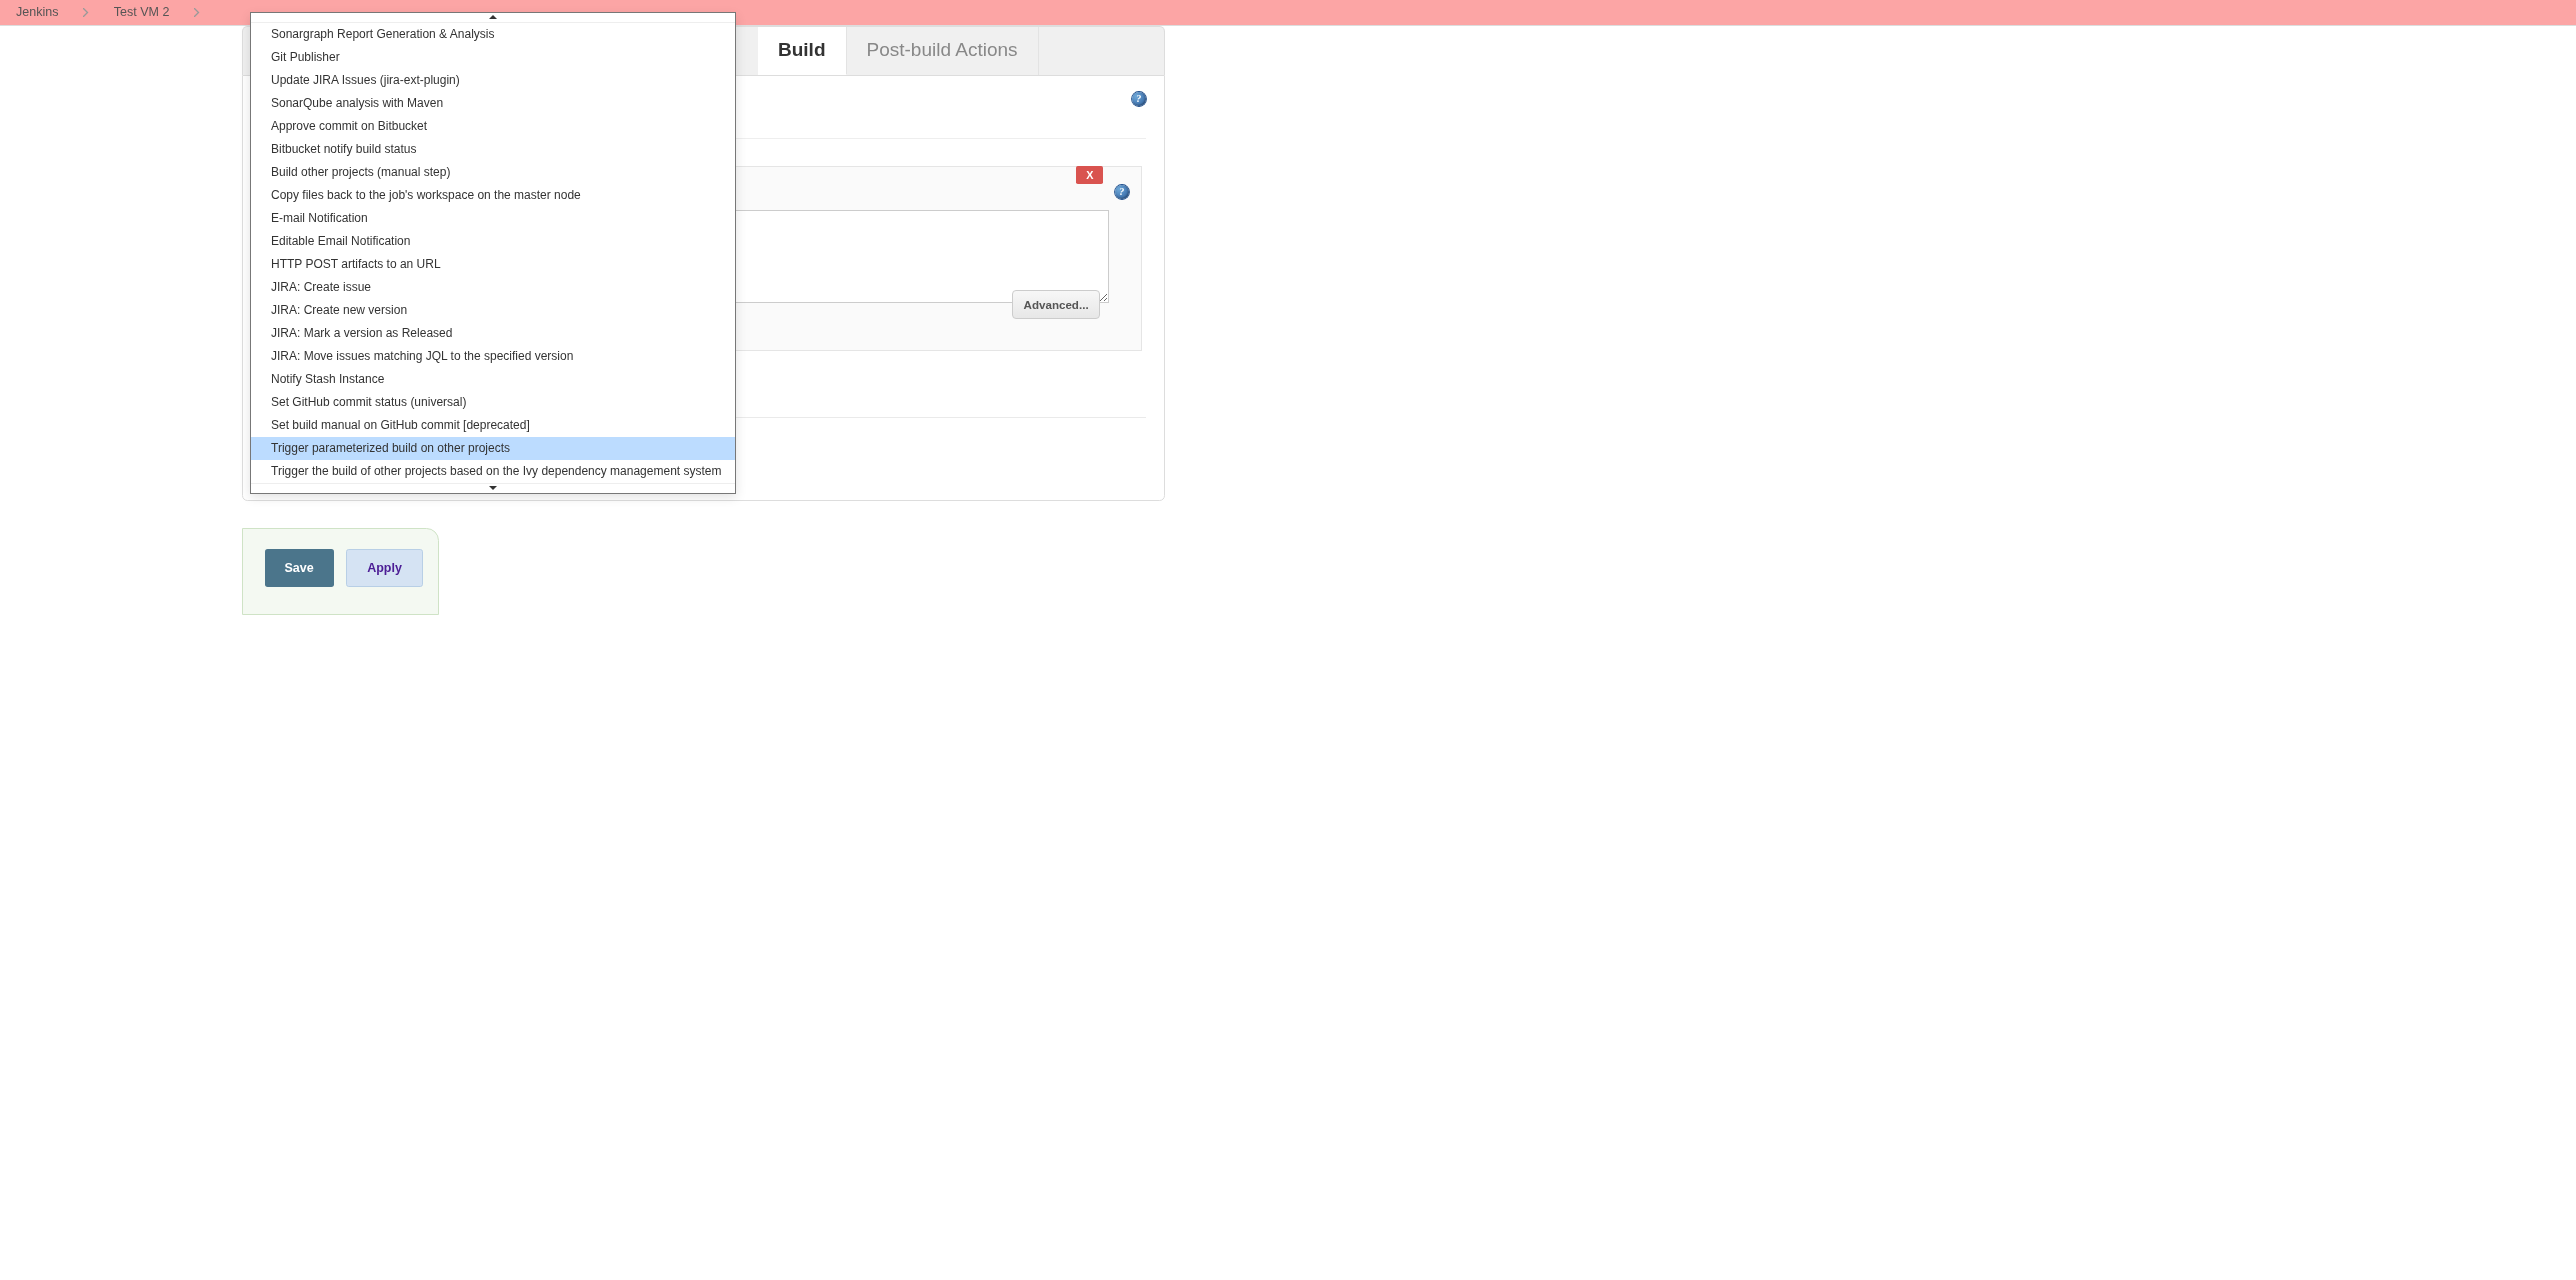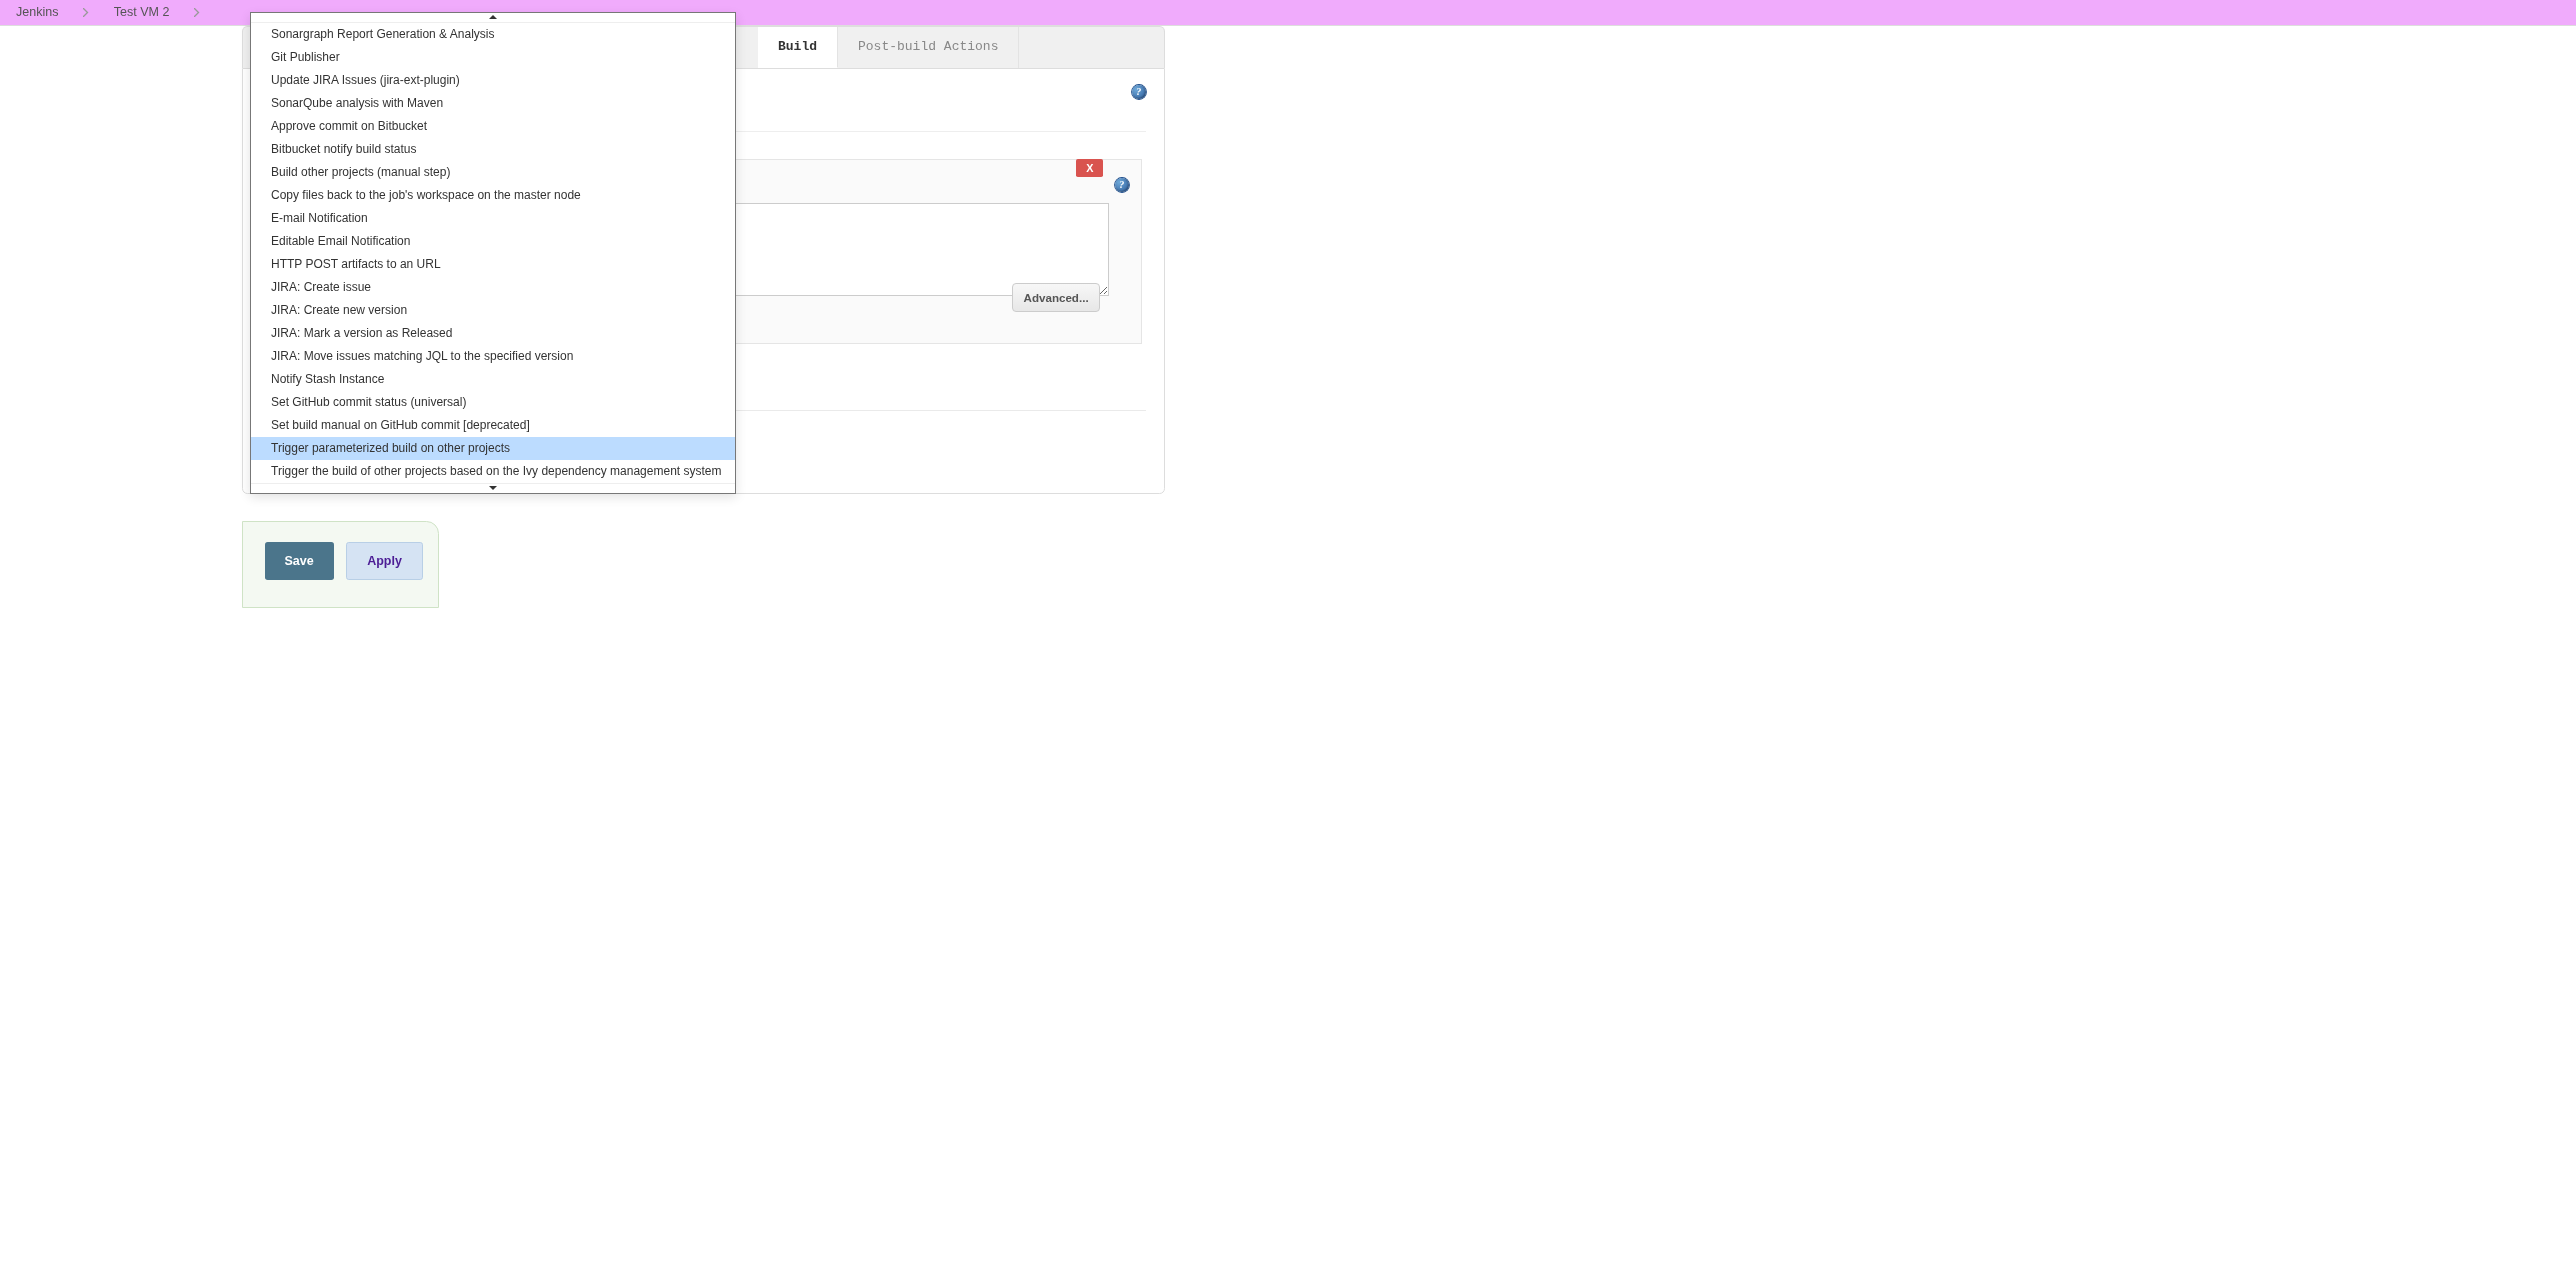--- a/index.html
+++ b/index.html
@@ -3,21 +3,21 @@
 <meta charset="utf-8">
 <style>
   * { box-sizing: border-box; margin: 0; padding: 0; }
   body {
     font-family: Helvetica, Arial, sans-serif;
     font-size: 11.6px;
     color: #333;
     background: #fff;
   }
   .breadcrumbs {
-    background: #f0abfc;
+    background: #fca5a5;
     border-bottom: 0.9px solid #ddd;
     padding: 5.4px 16px;
     display: flex;
     align-items: center;
     gap: 25px;
     font-size: 12.5px;
     color: #555;
   }
   .breadcrumbs .sep svg { display: block; }
   .breadcrumbs a { color: #555; text-decoration: none; }
@@ -30,25 +30,24 @@
     display: flex;
     background: #f0f0f0;
     border: 0.9px solid #ddd;
     border-bottom: none;
     border-top-left-radius: 5.4px;
     border-top-right-radius: 5.4px;
     overflow: hidden;
   }
   .tab {
     padding: 12.5px 20px;
-    font-size: 13px;
+    font-size: 19px;
     color: #888;
     cursor: pointer;
     border-right: 0.9px solid #e3e3e3;
-    font-family: Liberation Mono, monospace;
   }
   .tab.active {
     background: #fff;
     color: #333;
     font-weight: bold;
     border-bottom: 0.9px solid #fff;
   }
   .config-area {
     border: 0.9px solid #ddd;
     border-bottom-left-radius: 5.4px;

